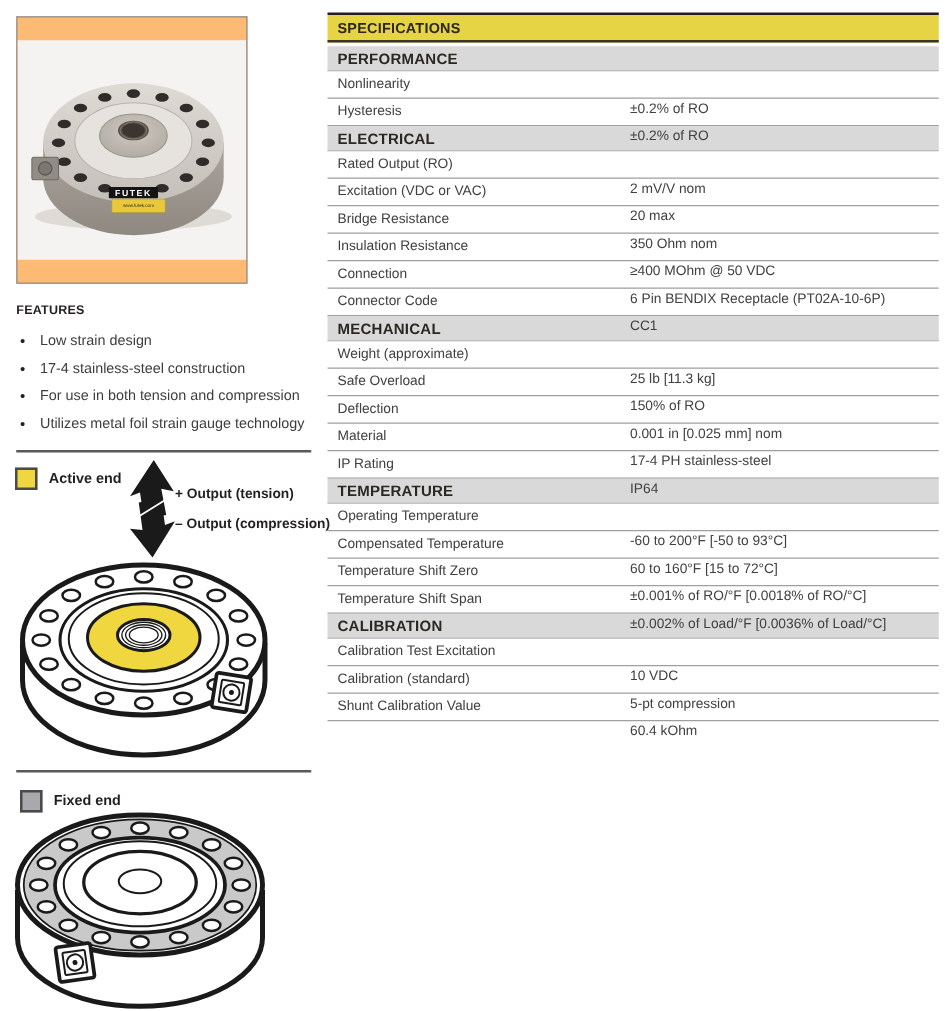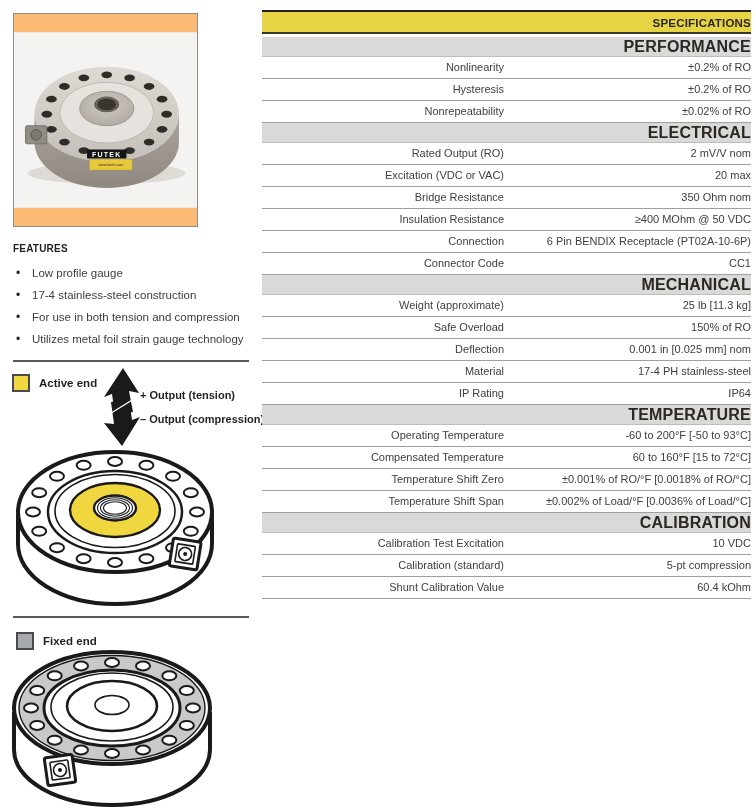--- a/index.html
+++ b/index.html
@@ -34,33 +34,33 @@
   .out-label { font-size:11px; font-weight:bold; color:#231f20; white-space:nowrap; }
   #out-tension { left:140px; top:389px; }
   #out-compression { left:140px; top:413px; }
 
   #arrow-wrap { left:96px; top:366px; width:52px; height:82px; }
   #drawing-active { left:13px; top:440px; width:206px; height:170px; }
   #drawing-fixed  { left:8px;  top:646px; width:214px; height:162px; }
   .drawing svg { display:block; width:100%; height:100%; }
 
   
-  .spec { left:262px; top:10px; width:489px;text-align:right; }
+  .spec { left:262px; top:10px; width:489px; }
   .spec-topline { height:2px; background:#231f20; }
   .spec-title { margin-top:0; height:22px; line-height:22px; background:#E7D444;
     border-bottom:2px solid #3a352c; font-size:11.5px; font-weight:bold;
     color:#2b2721; padding-left:8px; letter-spacing:.2px; }
   .spec-body { margin-top:3px; }
   .section-bar { height:20px; line-height:20px; background:#D9D9D9;
-    border-bottom:1px solid #bdbdbd; font-size:16px; font-weight:bold;
-    color:#2b2721; padding-left:24px; letter-spacing:.2px; }
+    border-bottom:1px solid #bdbdbd; font-size:12px; font-weight:bold;
+    color:#2b2721; padding-left:8px; letter-spacing:.2px; }
   .spec-row { display:flex; height:22px; line-height:21px;
     border-bottom:1px solid #9f9f9f; font-size:11px; color:#404040; }
   .spec-row .lab { width:242px; padding-left:8px; }
-  .spec-row .val { flex:1; }
+  .spec-row .val { flex:1;margin-top:20px; }
 </style>
 </head>
 <body>
 
 <div id="canvas">
 
   <div class="abs photo-box">
     <svg viewBox="0 0 223 214">
       <defs>
         <linearGradient id="steelTop" x1="0" y1="0" x2="0" y2="1">
@@ -108,21 +108,21 @@
       <rect x="89" y="143" width="48" height="11" rx="1" fill="#141414"></rect>
       <text x="113" y="152" text-anchor="middle" font-size="8.5" font-weight="bold" fill="#ffffff" letter-spacing="1.5">FUTEK</text>
       <rect x="92" y="155" width="52" height="13" rx="1" fill="#E8C93C" stroke="#b49a22" stroke-width="0.5"></rect>
       <text x="118" y="163" text-anchor="middle" font-size="4.5" fill="#332f24">www.futek.com</text>
     </svg>
   </div>
 
   <div class="abs features">
     <h2>FEATURES</h2>
     <ul>
-        <li>Low profile gauge</li>
+        <li>Low strain design</li>
         <li>17-4 stainless-steel construction</li>
         <li>For use in both tension and compression</li>
         <li>Utilizes metal foil strain gauge technology</li>
       </ul>
   </div>
 
   <div class="abs divider" id="divider-1"></div>
 
   <div class="abs legend" id="legend-active">
     <span class="swatch swatch-yellow"></span>
@@ -230,24 +230,20 @@
     <div class="spec-body">
         <div class="section-bar">PERFORMANCE</div>
         <div class="spec-row">
           <div class="lab">Nonlinearity</div>
           <div class="val">±0.2% of RO</div>
         </div>
         <div class="spec-row">
           <div class="lab">Hysteresis</div>
           <div class="val">±0.2% of RO</div>
         </div>
-        <div class="spec-row">
-          <div class="lab">Nonrepeatability</div>
-          <div class="val">±0.02% of RO</div>
-        </div>
         <div class="section-bar">ELECTRICAL</div>
         <div class="spec-row">
           <div class="lab">Rated Output (RO)</div>
           <div class="val">2 mV/V nom</div>
         </div>
         <div class="spec-row">
           <div class="lab">Excitation (VDC or VAC)</div>
           <div class="val">20 max</div>
         </div>
         <div class="spec-row">

